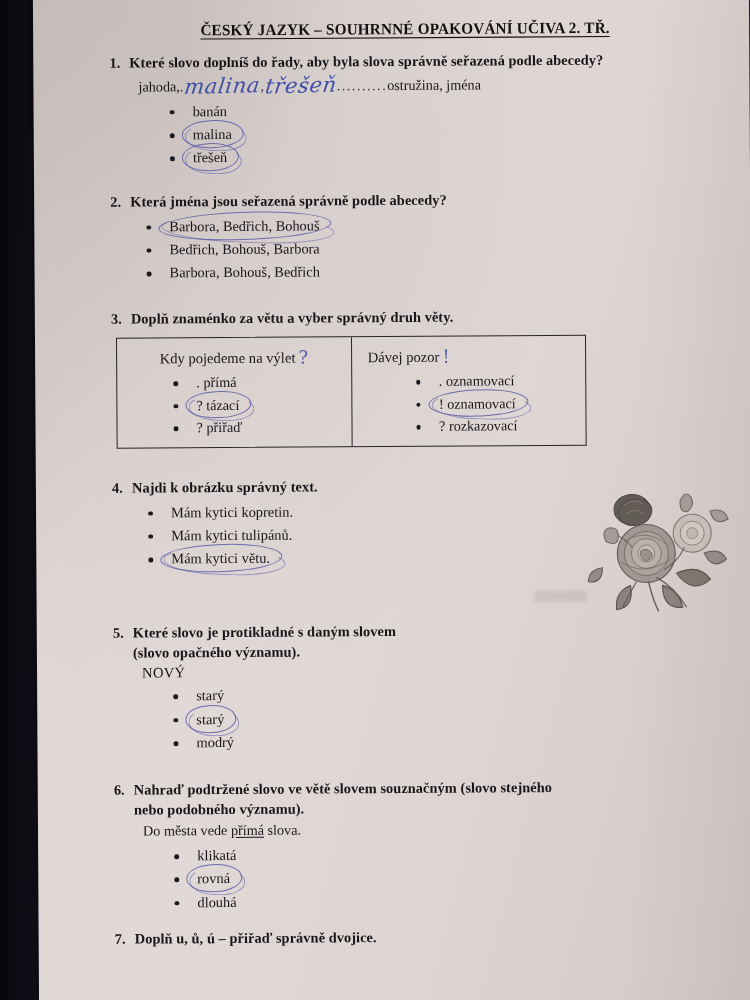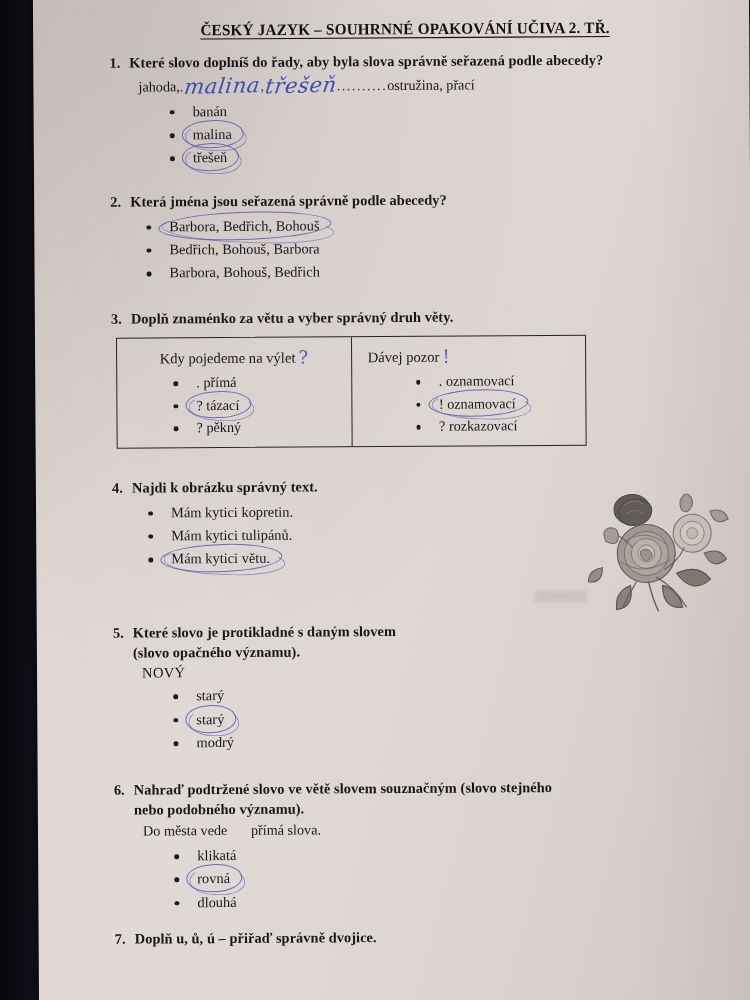--- a/index.html
+++ b/index.html
@@ -101,21 +101,21 @@
   .q-num { width: 24px; flex: none; text-align: right; padding-right: 9px; }
   .q-text { flex: 1; }
 
   .subline {
     font-size: 14.2px;
     margin: 1px 0 0 33px;
     line-height: 1.4;
     font-weight: normal;
     position: relative;
   }
-  .subline .underlined { text-underline-offset: 2px; margin-left: 20px; }
+  .subline .underlined { text-decoration: underline; text-underline-offset: 2px; }
 
   ul.opts {
     list-style: none;
     margin: 3px 0 0 0;
     padding: 0 0 0 62px;
   }
   ul.opts li {
     position: relative;
     font-size: 14.4px;
     line-height: 1.62;
@@ -233,21 +233,21 @@
     <div class="content">
 
       <div class="title">ČESKÝ JAZYK – SOUHRNNÉ OPAKOVÁNÍ UČIVA 2. TŘ.</div>
 
       <div class="q">
         <div class="q-head">
           <span class="q-num">1.</span>
           <span class="q-text">Které slovo doplníš do řady, aby byla slova správně seřazená podle abecedy?</span>
         </div>
         <div class="subline">
-          <span>jahoda,</span><span class="dots">.</span><span class="handwriting">malina</span><span class="dots">,</span><span class="handwriting">třešeň</span><span class="dots">..........</span><span>ostružina, přací</span>
+          <span>jahoda,</span><span class="dots">.</span><span class="handwriting">malina</span><span class="dots">,</span><span class="handwriting">třešeň</span><span class="dots">..........</span><span>ostružina, jména</span>
         </div>
         <ul class="opts">
           <li><span class="opt-label">banán</span></li>
           <li class="circled"><span class="opt-label">malina</span></li>
           <li class="circled"><span class="opt-label">třešeň</span></li>
         </ul>
       </div>
 
       <div class="q" style="margin-top:22px;">
         <div class="q-head">
@@ -266,21 +266,21 @@
           <span class="q-num">3.</span>
           <span class="q-text">Doplň znaménko za větu a vyber správný druh věty.</span>
         </div>
 
         <div class="tbl">
           <div class="tbl-col left">
             <span class="tbl-head"><span>Kdy pojedeme na výlet</span><span class="pen-mark">?</span></span>
             <ul class="opts">
               <li><span class="opt-label">. přímá</span></li>
               <li class="circled"><span class="opt-label">? tázací</span></li>
-              <li><span class="opt-label">? pěkný</span></li>
+              <li><span class="opt-label">? přiřaď</span></li>
             </ul>
           </div>
           <div class="tbl-col right">
             <span class="tbl-head"><span>Dávej pozor</span><span class="pen-mark">!</span></span>
             <ul class="opts">
               <li><span class="opt-label">. oznamovací</span></li>
               <li class="circled"><span class="opt-label">! oznamovací</span></li>
               <li><span class="opt-label">? rozkazovací</span></li>
             </ul>
           </div>

